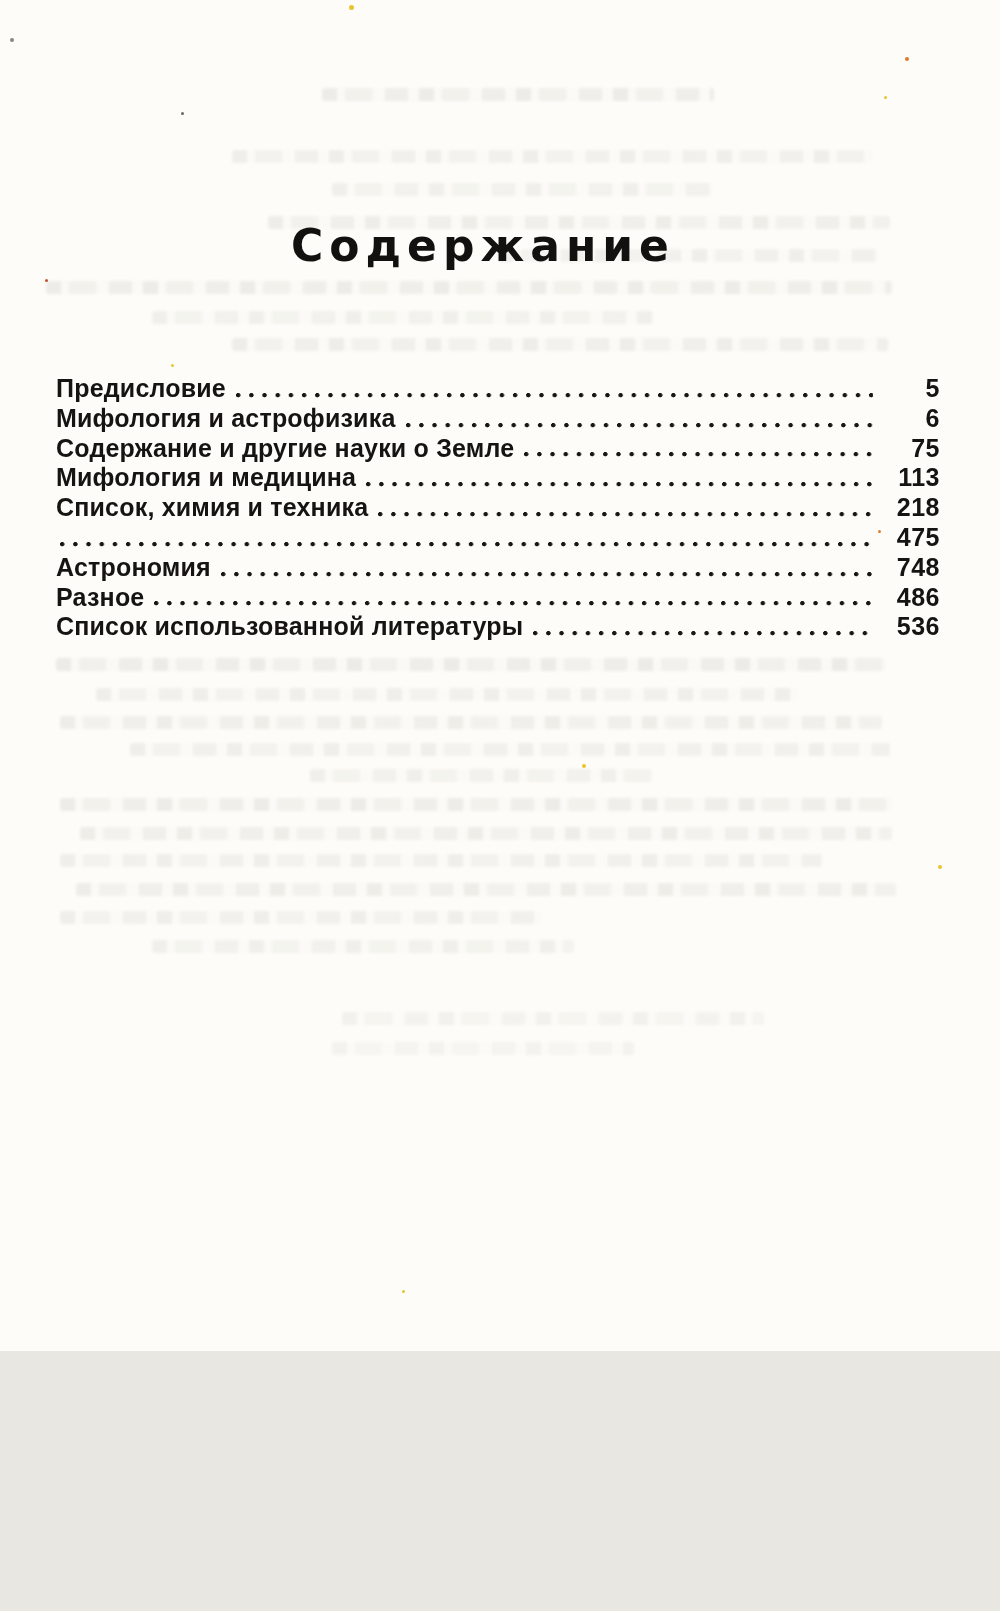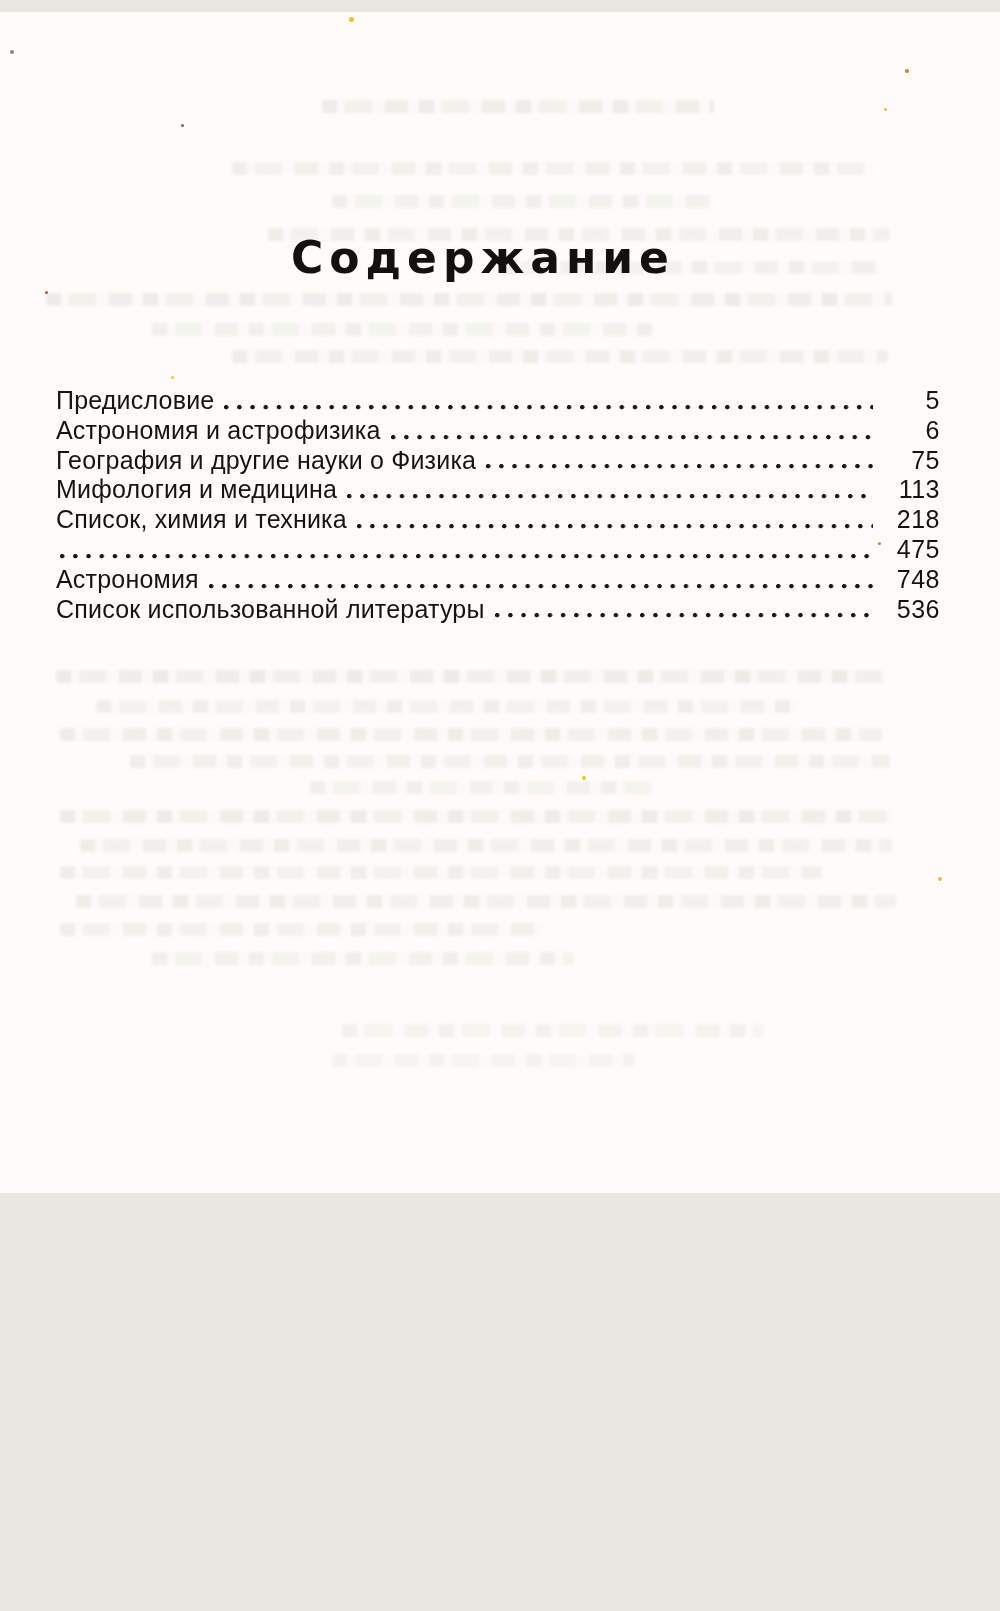--- a/index.html
+++ b/index.html
@@ -3,22 +3,22 @@
 <meta charset="utf-8">
 <style>
   html, body {
     margin: 0;
     padding: 0;
     background: #e9e7e2;
   }
   .page {
     position: relative;
     width: 1000px;
-    height: 1181px;
-    margin: 12px auto;
+    height: 1351px;
+    margin: 0 auto;
     background: #fdfcf8;
     overflow: hidden;
     font-family: "Liberation Sans", sans-serif;
     color: #161412;
   }
   
   .title {
     position: absolute;
     top: 222px;
     left: 0;
@@ -36,21 +36,21 @@
   .toc {
     position: absolute;
     top: 374px;
     left: 56px;
     width: 884px;
   }
   .toc-row {
     display: flex;
     align-items: flex-start;
     height: 29.8px;
-    font-weight: normal;
+    font-weight: bold;
     font-size: 25px;
     line-height: 29.8px;
     letter-spacing: 0.2px;
     white-space: nowrap;
   }
   .toc-label {
     flex: 0 0 auto;
     padding-right: 6px;
   }
   .toc-dots {
@@ -141,27 +141,27 @@
   <h1 class="title">Содержание</h1>
 
   <div class="toc">
     <div class="toc-row">
       <span class="toc-label">Предисловие</span>
       <span class="toc-dots"></span>
       <span class="toc-page">5</span>
     </div>
 
     <div class="toc-row">
-      <span class="toc-label">Астрономия и астрофизика</span>
+      <span class="toc-label">Мифология и астрофизика</span>
       <span class="toc-dots"></span>
       <span class="toc-page">6</span>
     </div>
 
     <div class="toc-row">
-      <span class="toc-label">География и другие науки о Физика</span>
+      <span class="toc-label">Содержание и другие науки о Земле</span>
       <span class="toc-dots"></span>
       <span class="toc-page">75</span>
     </div>
 
     <div class="toc-row">
       <span class="toc-label">Мифология и медицина</span>
       <span class="toc-dots"></span>
       <span class="toc-page">113</span>
     </div>
 
@@ -175,20 +175,25 @@
       <span class="toc-dots"></span>
       <span class="toc-page">475</span>
     </div>
 
     <div class="toc-row">
       <span class="toc-label">Астрономия</span>
       <span class="toc-dots"></span>
       <span class="toc-page">748</span>
     </div>
 
+    <div class="toc-row">
+      <span class="toc-label">Разное</span>
+      <span class="toc-dots"></span>
+      <span class="toc-page">486</span>
+    </div>
 
     <div class="toc-row">
       <span class="toc-label">Список использованной литературы</span>
       <span class="toc-dots"></span>
       <span class="toc-page">536</span>
     </div>
   </div>
 
 </div>
 

